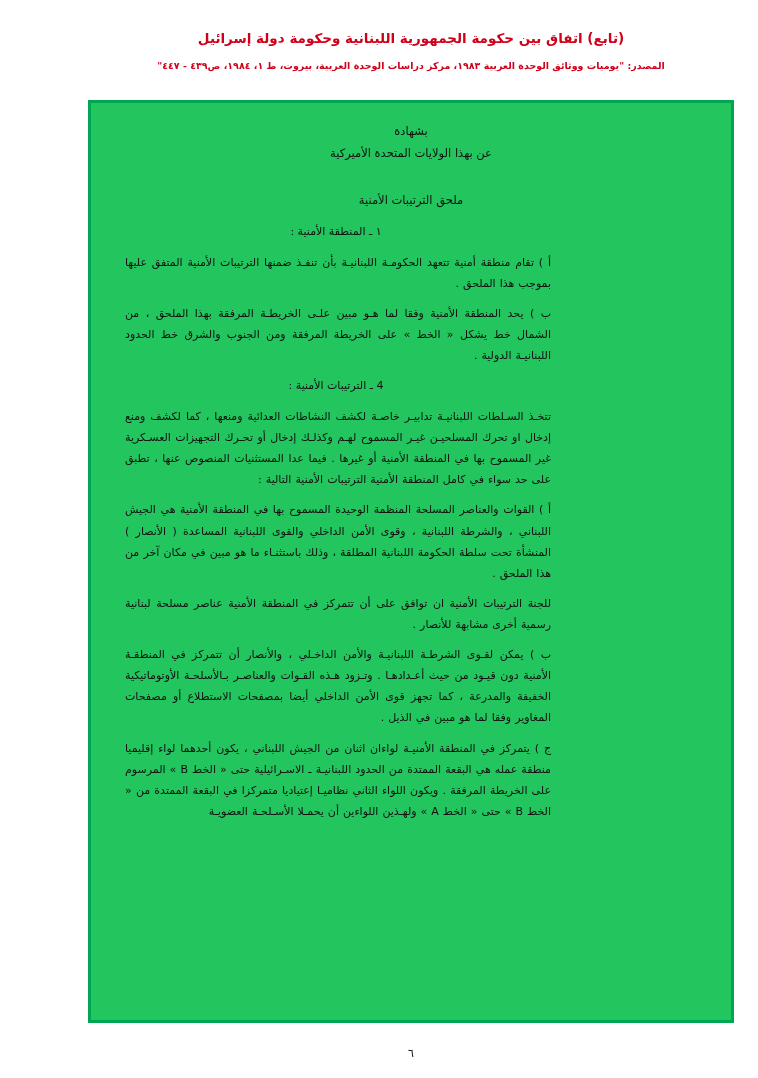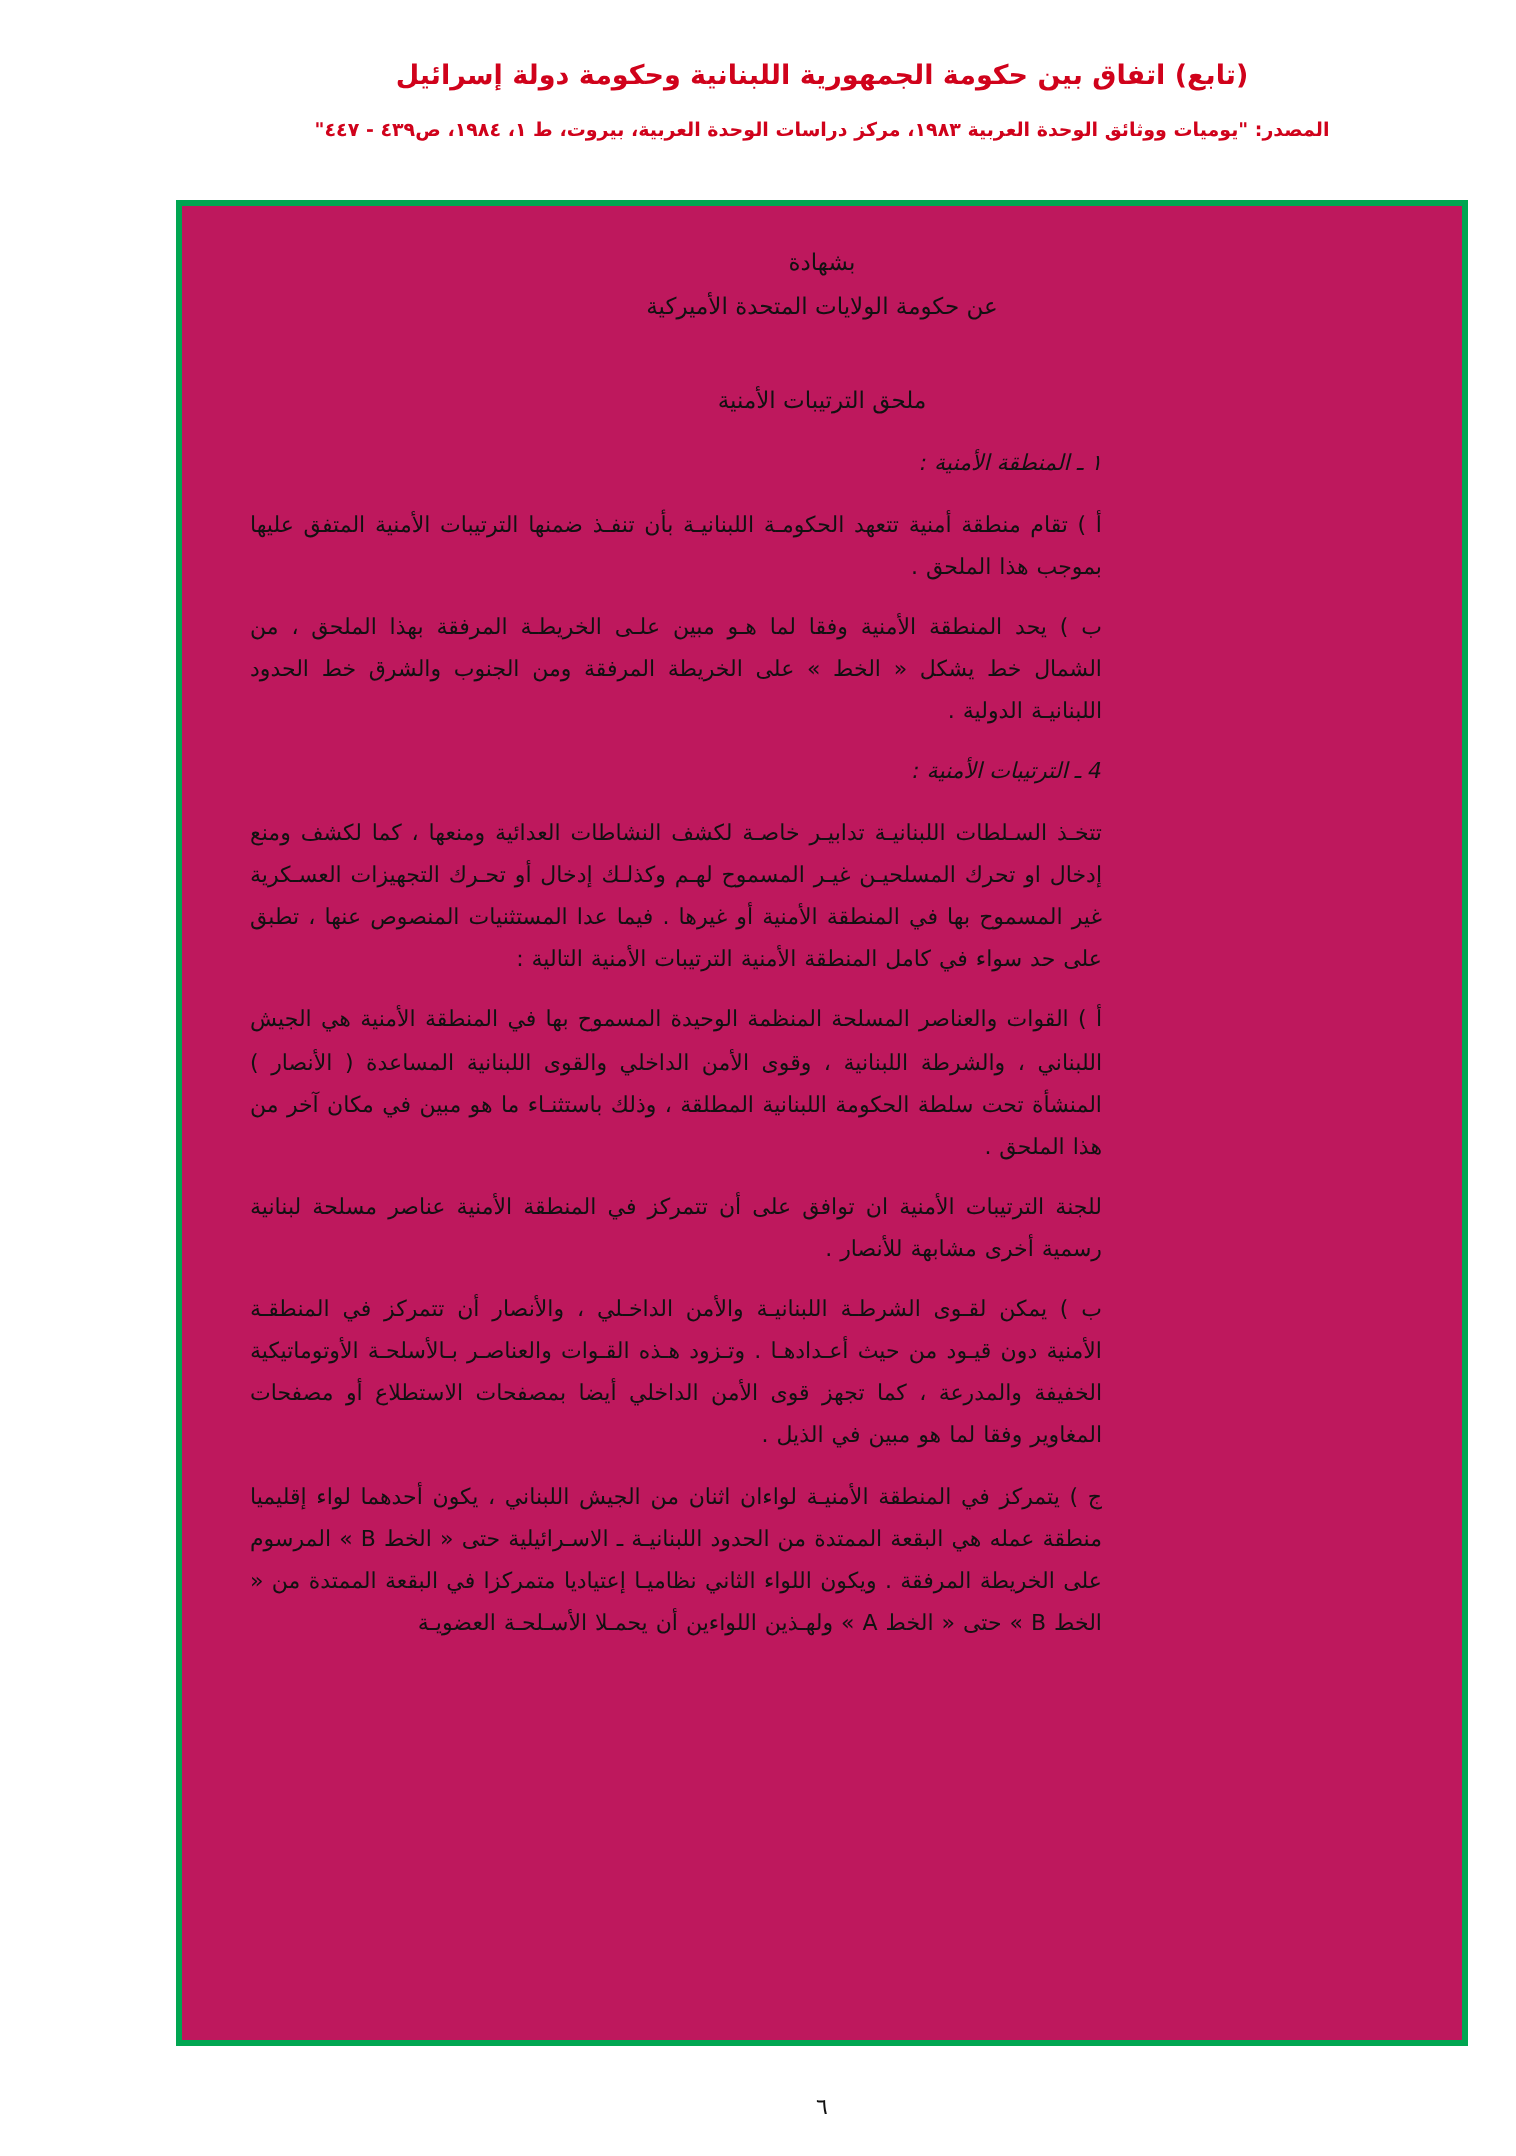--- a/index.html
+++ b/index.html
@@ -45,21 +45,21 @@
     direction: rtl;
   }
   .frame {
     position: absolute;
     top: 100px;
     right: 24px;
     left: 24px;
     bottom: 55px;
     border: 3px solid #00a651;
     box-sizing: border-box;
-    background: #be185d;
+    background: #22c55e;
   }
   .frame-inner {
     position: absolute;
     top: 0;
     right: 0;
     left: 0;
     bottom: 0;
     padding: 14px 30px 10px 30px;
     box-sizing: border-box;
     overflow: hidden;
@@ -82,23 +82,22 @@
   .sec-title {
     font-size: 11.5px;
     line-height: 2.0;
     margin: 24px 0 0 0;
     text-align: center;
   }
   .num-head {
     font-size: 11px;
     line-height: 1.9;
     margin: 10px 0 0 0;
-    text-align: right;
+    text-align: center;
     padding-right: 150px;
-    font-style: italic;
   }
   .para {
     font-size: 11px;
     line-height: 1.92;
     margin: 9px 0 0 0;
     text-align: justify;
     text-align-last: right;
     padding-right: 150px;
     padding-left: 4px;
     word-spacing: 0.5px;
@@ -119,21 +118,21 @@
 
 <div class="page">
 
   <div class="doc-title">(تابع) اتفاق بين حكومة الجمهورية اللبنانية وحكومة دولة إسرائيل</div>
   <div class="doc-source">المصدر: "يوميات ووثائق الوحدة العربية ١٩٨٣، مركز دراسات الوحدة العربية، بيروت، ط ١، ١٩٨٤، ص٤٣٩ - ٤٤٧"</div>
 
   <div class="frame">
     <div class="frame-inner">
 
       <div class="ar hdr-line center sp1">بشهادة</div>
-      <div class="ar hdr-line center">عن حكومة الولايات المتحدة الأميركية</div>
+      <div class="ar hdr-line center">عن بهذا الولايات المتحدة الأميركية</div>
 
       <div class="ar sec-title">ملحق الترتيبات الأمنية</div>
 
       <div class="ar num-head">١ ـ المنطقة الأمنية :</div>
       <div class="ar para">أ ) تقام منطقة أمنية تتعهد الحكومـة اللبنانيـة بأن تنفـذ ضمنها الترتيبات الأمنية المتفق عليها بموجب هذا الملحق .</div>
       <div class="ar para">ب ) يحد المنطقة الأمنية وفقا لما هـو مبين علـى الخريطـة المرفقة بهذا الملحق ، من الشمال خط يشكل « الخط » على الخريطة المرفقة ومن الجنوب والشرق خط الحدود اللبنانيـة الدولية .</div>
 
       <div class="ar num-head">4 ـ الترتيبات الأمنية :</div>
       <div class="ar para">تتخـذ السـلطات اللبنانيـة تدابيـر خاصـة لكشف النشاطات العدائية ومنعها ، كما لكشف ومنع إدخال او تحرك المسلحيـن غيـر المسموح لهـم وكذلـك إدخال أو تحـرك التجهيزات العسـكرية غير المسموح بها في المنطقة الأمنية أو غيرها . فيما عدا المستثنيات المنصوص عنها ، تطبق على حد سواء في كامل المنطقة الأمنية الترتيبات الأمنية التالية :</div>
       <div class="ar para">أ ) القوات والعناصر المسلحة المنظمة الوحيدة المسموح بها في المنطقة الأمنية هي الجيش اللبناني ، والشرطة اللبنانية ، وقوى الأمن الداخلي والقوى اللبنانية المساعدة ( الأنصار ) المنشأة تحت سلطة الحكومة اللبنانية المطلقة ، وذلك باستثنـاء ما هو مبين في مكان آخر من هذا الملحق .</div>

